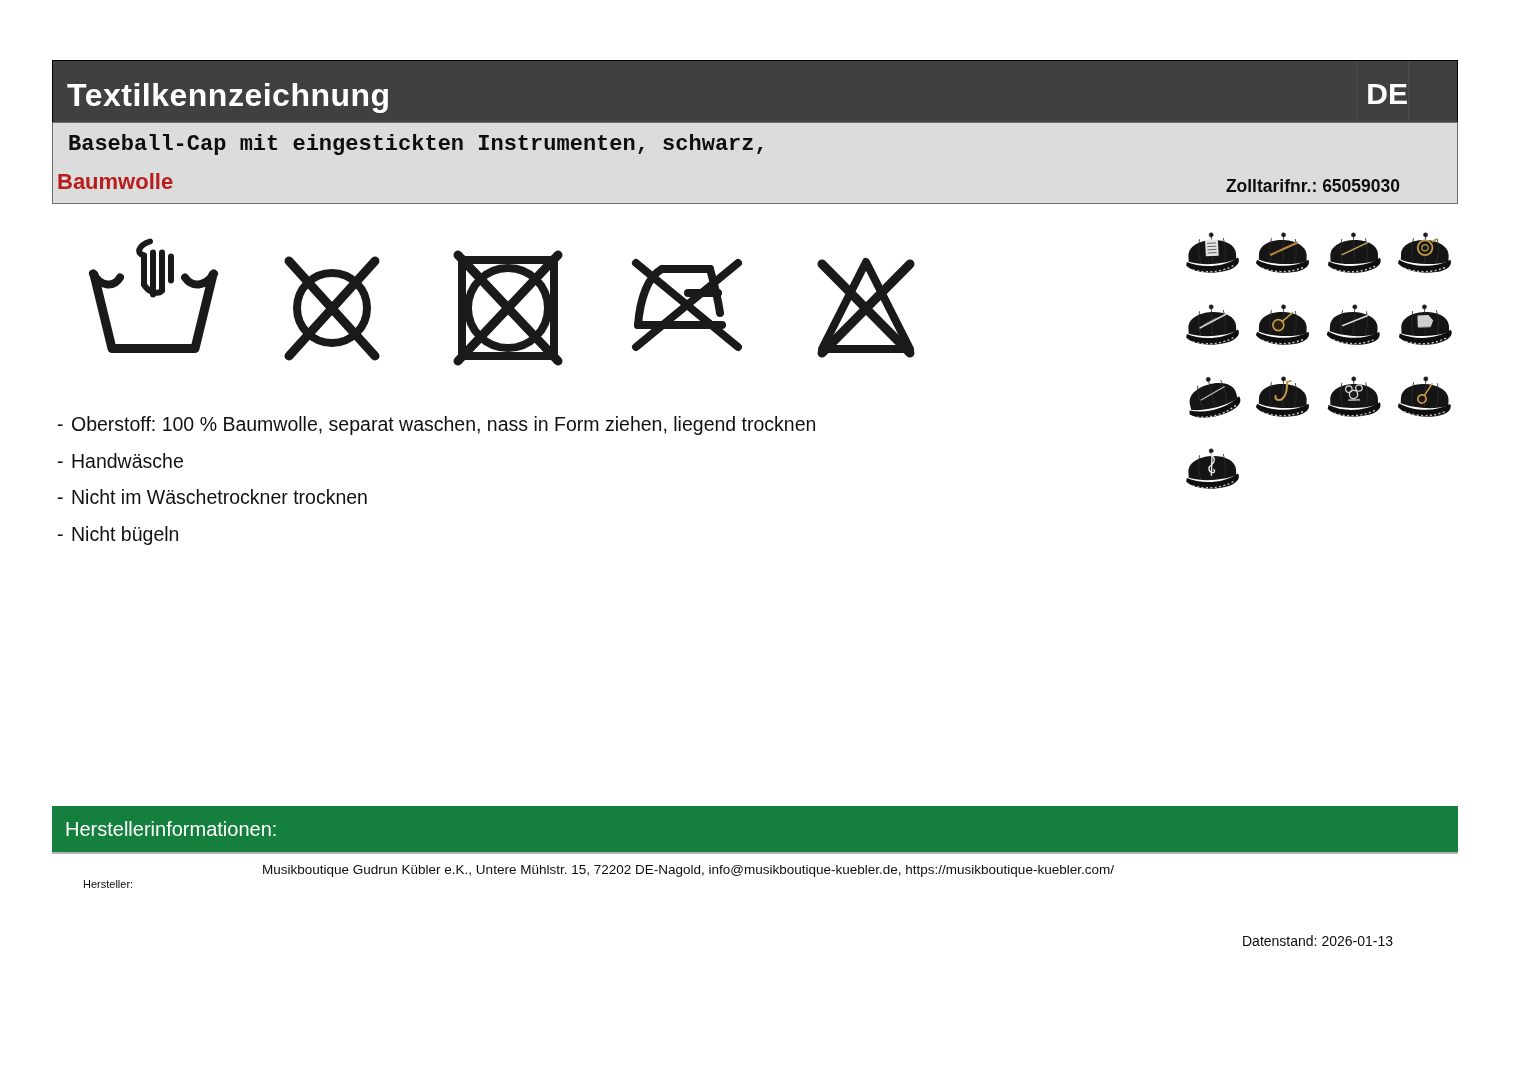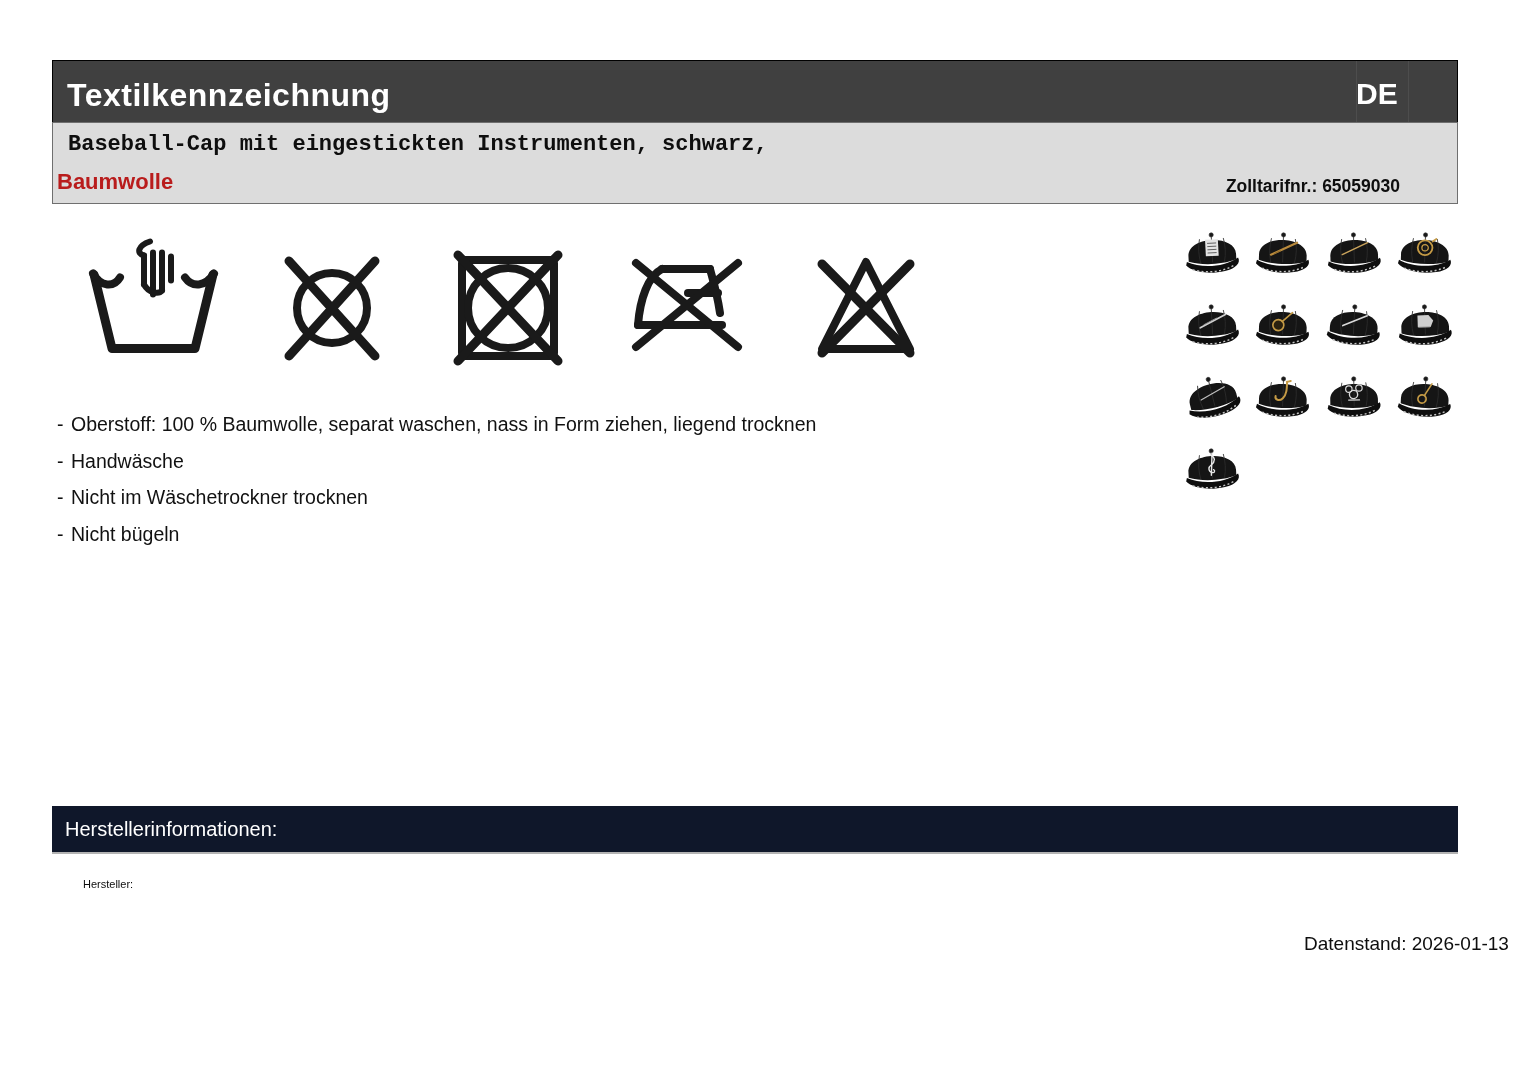--- a/index.html
+++ b/index.html
@@ -5,21 +5,21 @@
   html,body{margin:0;padding:0;background:#ffffff;}
   body{font-family:"Liberation Sans","DejaVu Sans",sans-serif;color:#111;}
   .page{position:relative;width:1520px;height:1075px;background:#ffffff;overflow:hidden;}
 
   
   .title-bar{position:absolute;left:52px;top:52px;width:1406px;height:90px;background:#404040;border:1px solid #000;box-sizing:border-box;margin-top:8px;}
   .title-bar .title{position:absolute;left:14px;top:0;height:68px;line-height:68px;color:#fff;font-size:32px;font-weight:bold;letter-spacing:.5px;}
   .de-sep{position:absolute;top:0;width:1px;height:100%;background:#4d4d4d;}
   .de-sep.s1{left:1303px;}
   .de-sep.s2{left:1355px;}
-  .de-cell{position:absolute;left:1303px;top:0;width:52px;height:68px;line-height:66px;text-align:left;color:#fff;font-size:30px;font-weight:bold;}
+  .de-cell{position:absolute;left:1303px;top:0;width:52px;height:68px;line-height:66px;text-align:right;color:#fff;font-size:30px;font-weight:bold;}
 
   .subtitle-bar{position:absolute;left:52px;top:122px;width:1406px;height:82px;background:#dcdcdc;border:1px solid #6f6f6f;box-sizing:border-box;}
   .subtitle-line1{position:absolute;left:15px;top:9px;font-size:22px;font-weight:bold;color:#0e0e0e;font-family:Liberation Mono, monospace;}
   .subtitle-line2{position:absolute;left:4px;top:46px;font-size:22px;font-weight:bold;color:#b91c1c;}
   .tariff{position:absolute;right:57px;bottom:6px;font-size:17.5px;font-weight:bold;color:#0e0e0e;margin-top:24px;}
 
   
   .care-symbols{position:absolute;left:0;top:0;}
   .care-symbols svg{position:absolute;}
   .sym{stroke:#1a1a1a;fill:none;stroke-linecap:round;stroke-linejoin:round;}
@@ -27,26 +27,26 @@
   
   .caps-grid{position:absolute;left:1176px;top:214px;width:284px;display:grid;grid-template-columns:repeat(4,71px);grid-auto-rows:72px;}
   .cap-cell{display:flex;align-items:center;justify-content:center;}
 
   
   .care-notes{position:absolute;left:57px;top:411px;display:flex;flex-direction:column;gap:9.5px;font-size:19.5px;color:#111;}
   .note-row{display:flex;line-height:27px;}
   .note-dash{width:14px;flex:0 0 14px;}
 
   
-  .mfr-bar{position:absolute;left:52px;top:806px;width:1406px;height:46px;background:#0f172a;box-shadow:0 2px 0 #b3b3b3;}
+  .mfr-bar{position:absolute;left:52px;top:806px;width:1406px;height:46px;background:#15803d;box-shadow:0 2px 0 #b3b3b3;}
   .mfr-bar .mfr-title{position:absolute;left:13px;top:0;height:46px;line-height:46px;color:#fff;font-size:20px;font-weight:normal;}
   .mfr-label{position:absolute;left:83px;top:878px;font-size:11px;font-weight:normal;color:#0e0e0e;}
   .mfr-value{position:absolute;left:262px;top:862px;font-size:13.5px;color:#0e0e0e;}
 
-  .datestamp{position:absolute;left:1304px;top:933px;font-size:19px;color:#0e0e0e;}
+  .datestamp{position:absolute;left:1242px;top:933px;font-size:14px;color:#0e0e0e;}
 </style>
 </head>
 <body>
 
 <div class="page">
 
   <div class="title-bar">
     <div class="title">Textilkennzeichnung</div>
     <div class="de-sep s1"></div>
     <div class="de-sep s2"></div>
@@ -265,16 +265,17 @@
     <div class="note-row">
       <span class="note-dash">-</span>
       <span>Nicht bügeln</span>
     </div>
   </div>
 
   <div class="mfr-bar">
     <div class="mfr-title">Herstellerinformationen:</div>
   </div>
   <div class="mfr-label">Hersteller:</div>
+  <div class="mfr-value">Musikboutique Gudrun Kübler e.K., Untere Mühlstr. 15, 72202 DE-Nagold, info@musikboutique-kuebler.de, https://musikboutique-kuebler.com/</div>
 
   <div class="datestamp">Datenstand: 2026-01-13</div>
 
 </div>
 
 </body></html>

